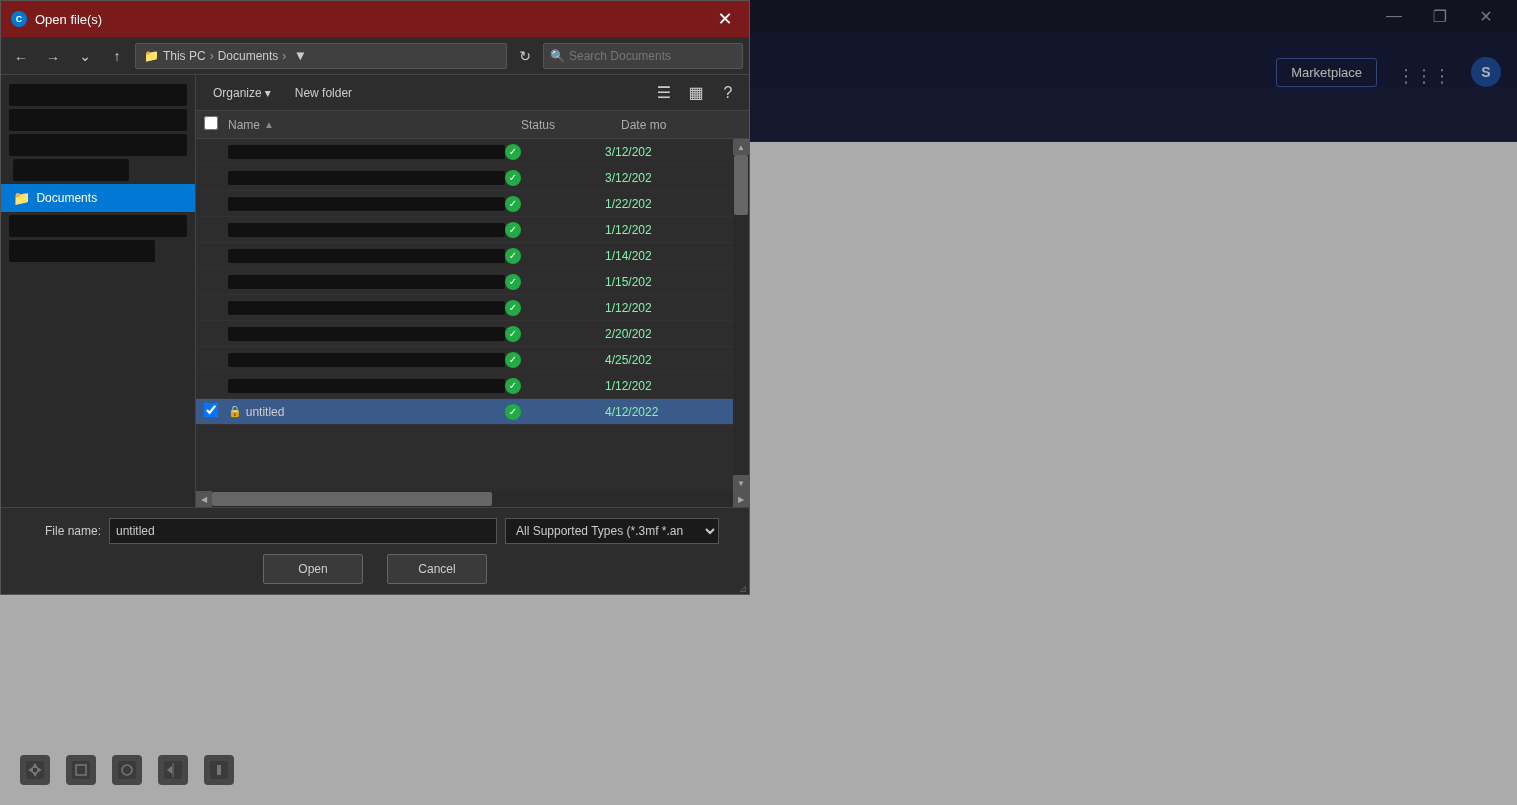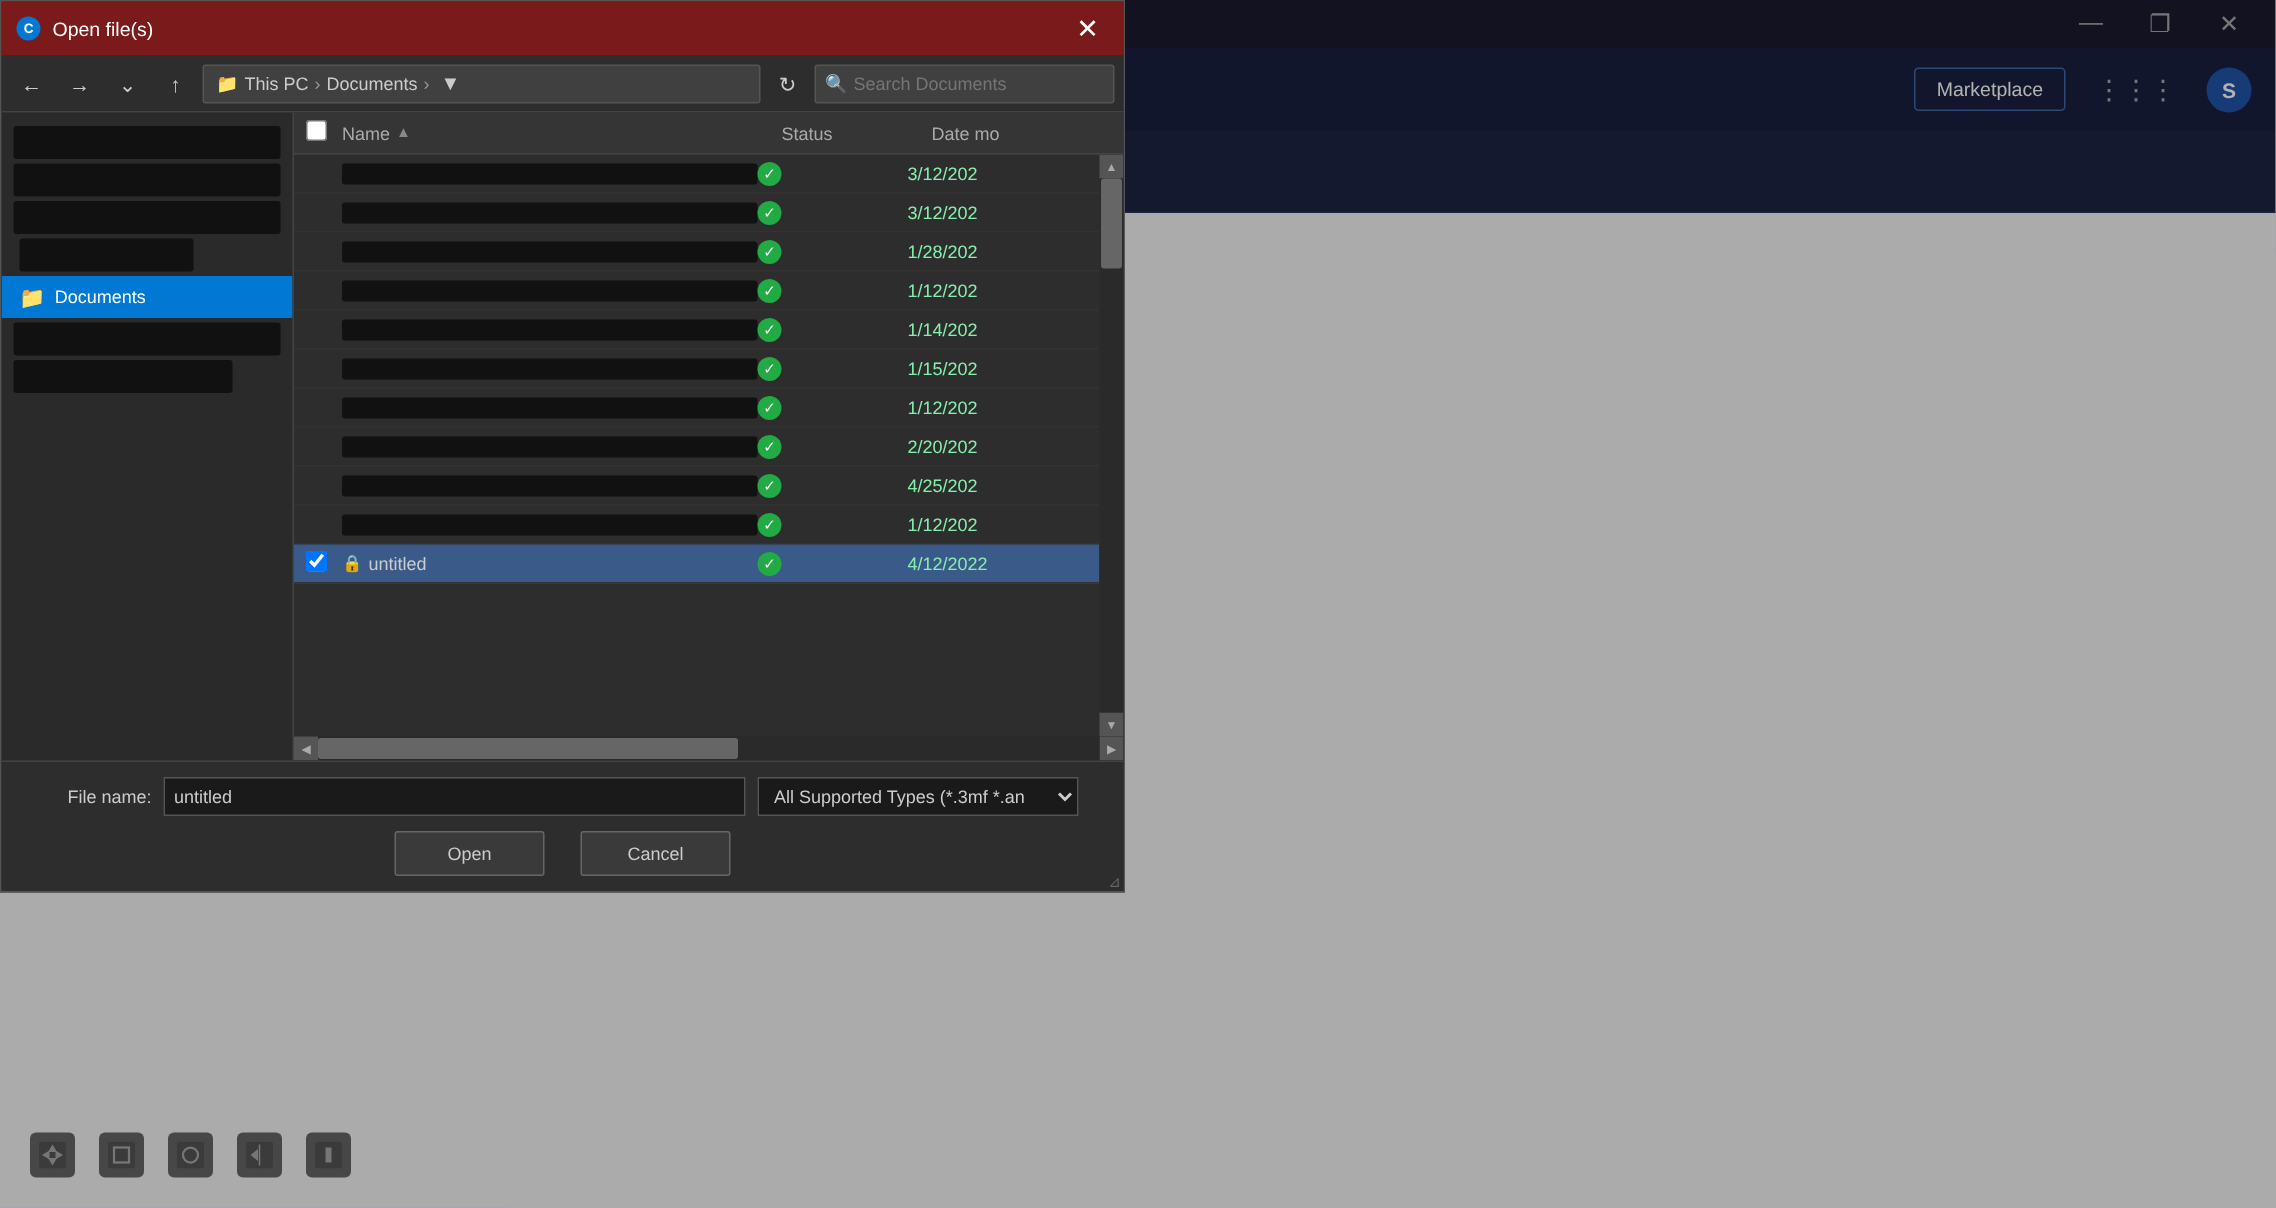--- a/index.html
+++ b/index.html
@@ -70,21 +70,21 @@
     }
 
     
     .cura-topbar {
       position: absolute;
       top: 32px; left: 0;
       width: 1517px;
       height: 55px;
       background: #1a2040;
       display: flex;
-      align-items: center;
+      align-items: flex-end;
       padding: 0 16px;
       gap: 20px;
       color: #ccc;
     }
     .cura-logo {
       width: 28px;
       height: 28px;
       background: #c0392b;
       border-radius: 4px;
       display: flex;
@@ -792,20 +792,33 @@
       <div class="nav-item selected">
         <span class="nav-item-icon">📁</span>
         <span>Documents</span>
       </div>
       <div class="nav-item-redacted"></div>
       <div class="nav-item-redacted" style="width: 75%;"></div>
     </div>
 
     <div class="file-list-area">
 
+      <div class="file-toolbar">
+        <button class="ft-btn">
+          <span>Organize</span>
+          <span>▾</span>
+        </button>
+        <button class="ft-btn">
+          <span>New folder</span>
+        </button>
+        <div class="ft-spacer"></div>
+        <button class="ft-view-icon">☰</button>
+        <button class="ft-view-icon">▦</button>
+        <button class="ft-view-icon">?</button>
+      </div>
 
       <div class="col-headers">
         <div class="col-check">
           <input type="checkbox" style="width: 14px; height: 14px;">
         </div>
         <div class="col-name">
           <span>Name</span>
           <span class="sort-indicator">▲</span>
         </div>
         <div class="col-status">
@@ -834,21 +847,21 @@
                 <div class="status-check">✓</div>
               </div>
               <div class="row-date">3/12/202</div>
             </div>
             <div class="file-row">
               <div class="row-check"></div>
               <div class="row-name-redacted"></div>
               <div class="row-status">
                 <div class="status-check">✓</div>
               </div>
-              <div class="row-date">1/28/202</div>
+              <div class="row-date">1/22/202</div>
             </div>
             <div class="file-row">
               <div class="row-check"></div>
               <div class="row-name-redacted"></div>
               <div class="row-status">
                 <div class="status-check">✓</div>
               </div>
               <div class="row-date">1/12/202</div>
             </div>
             <div class="file-row">

